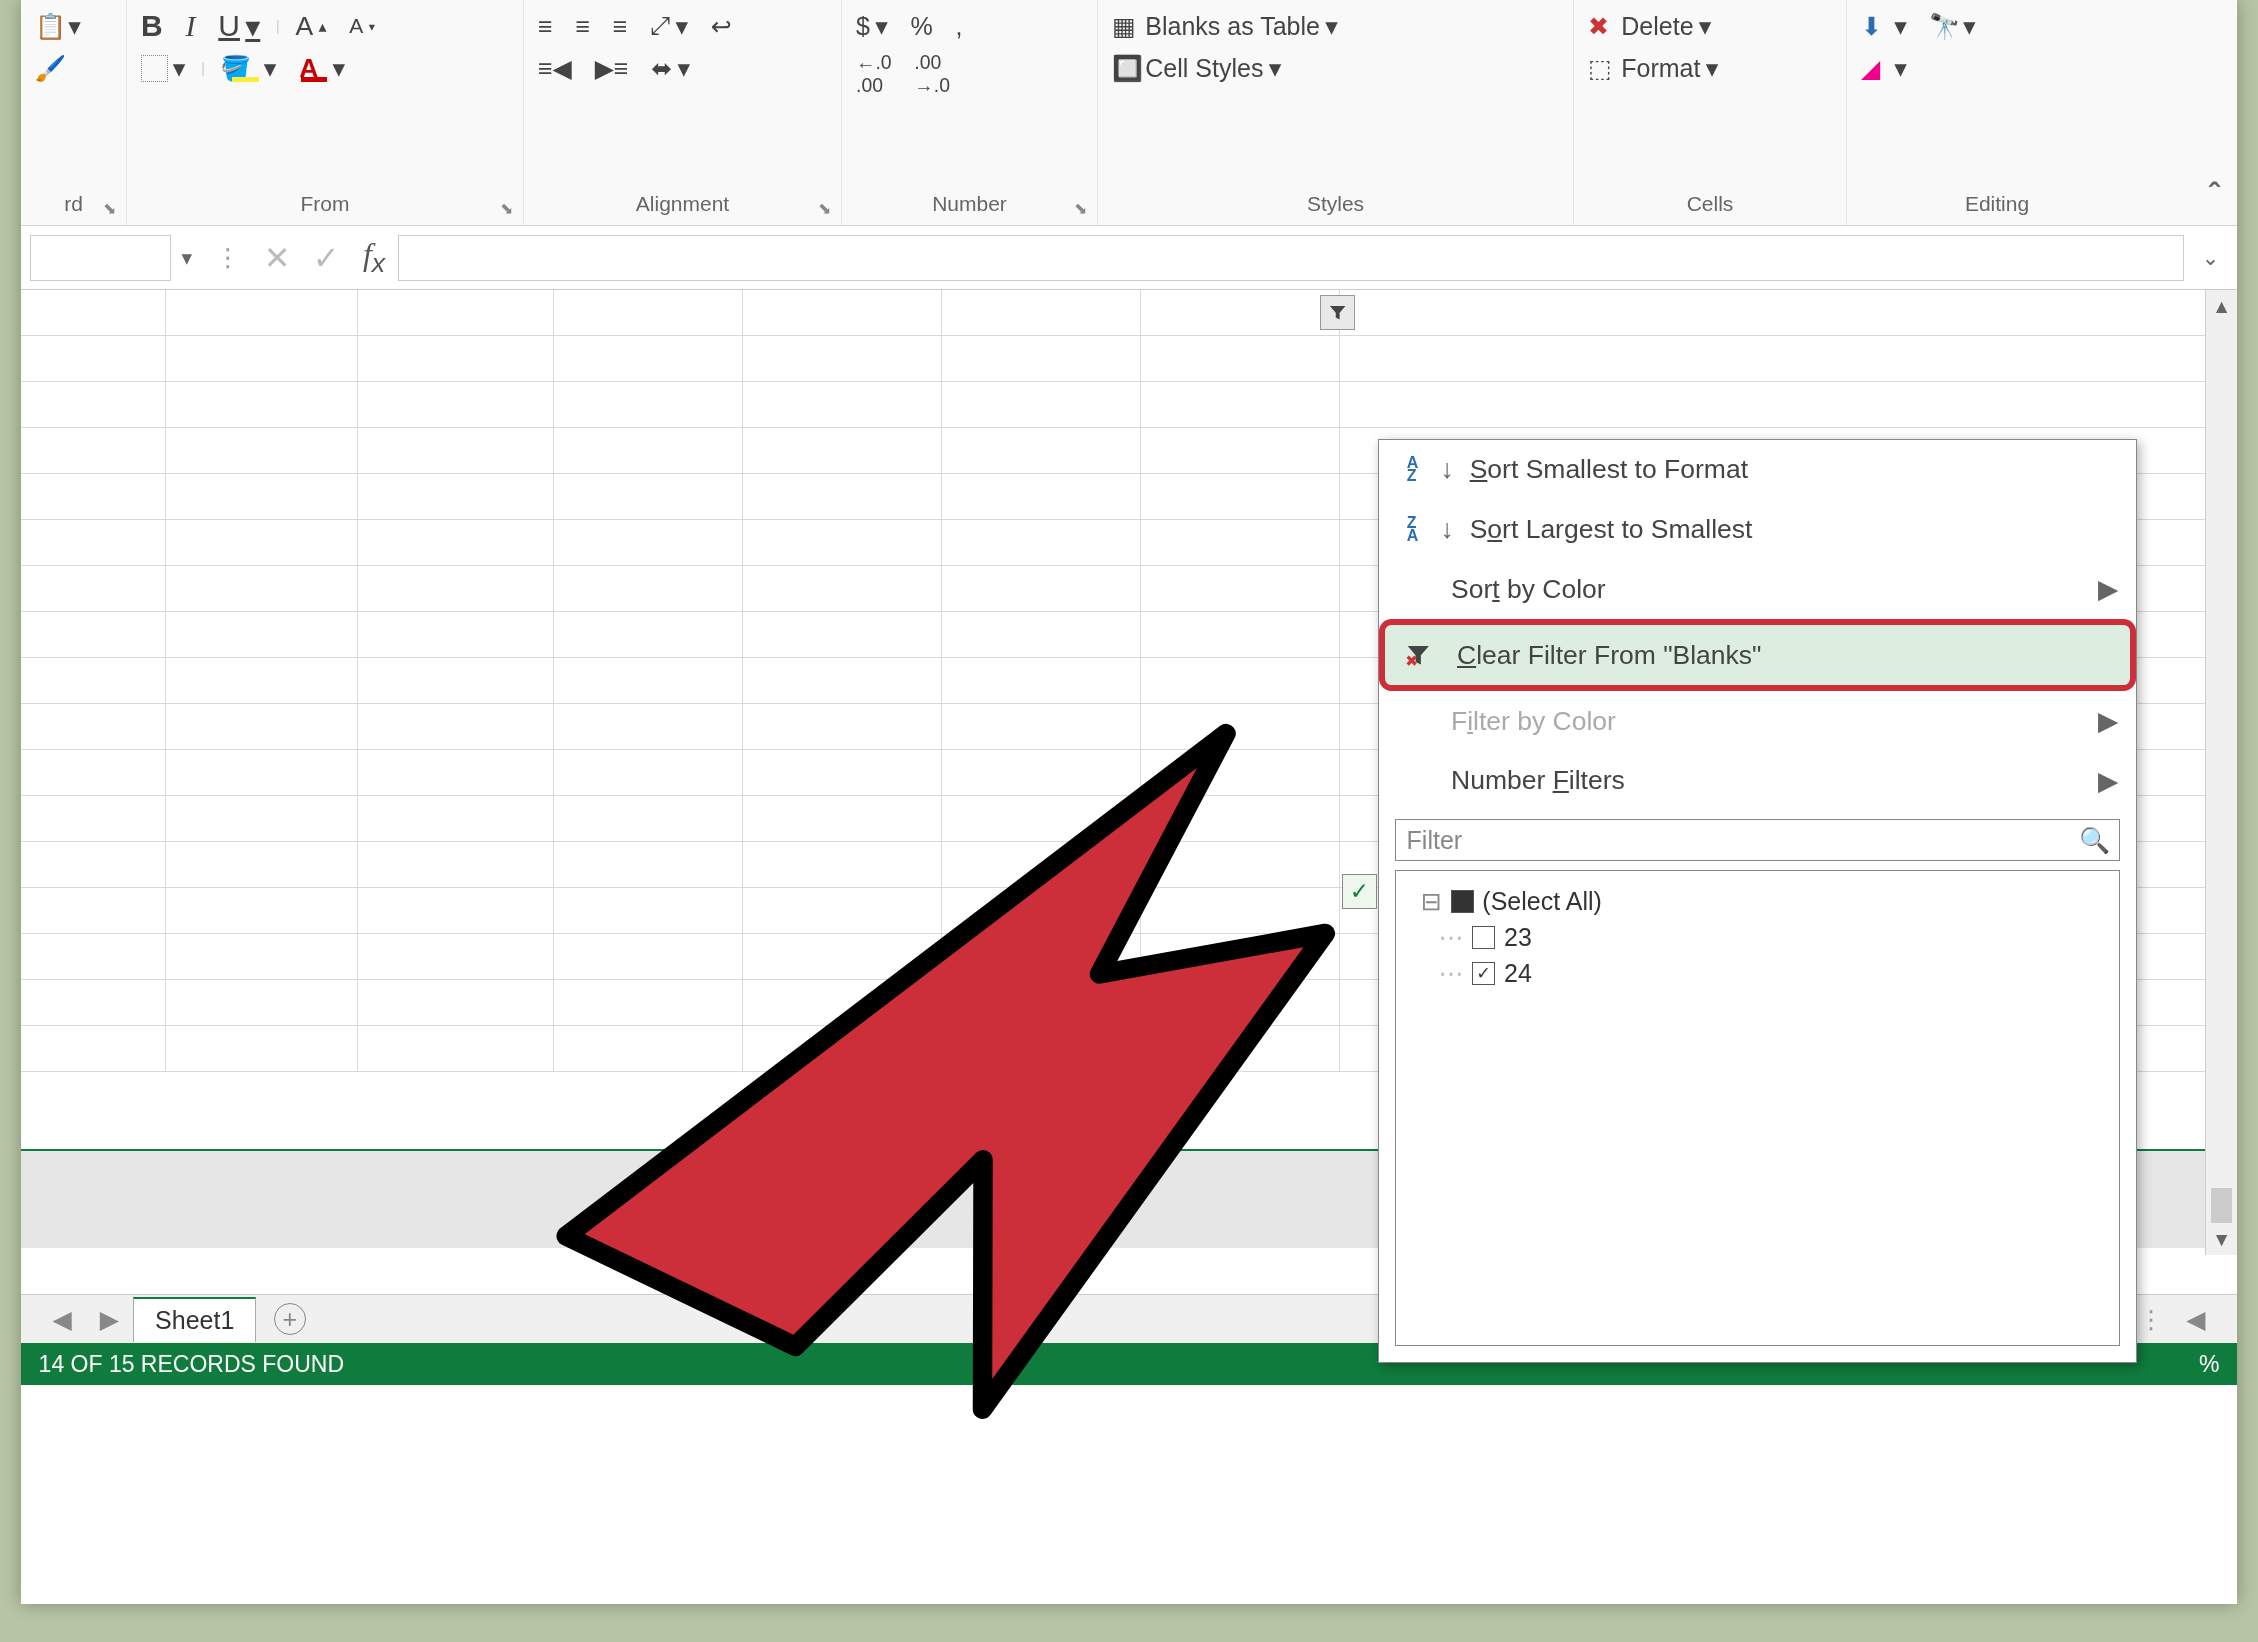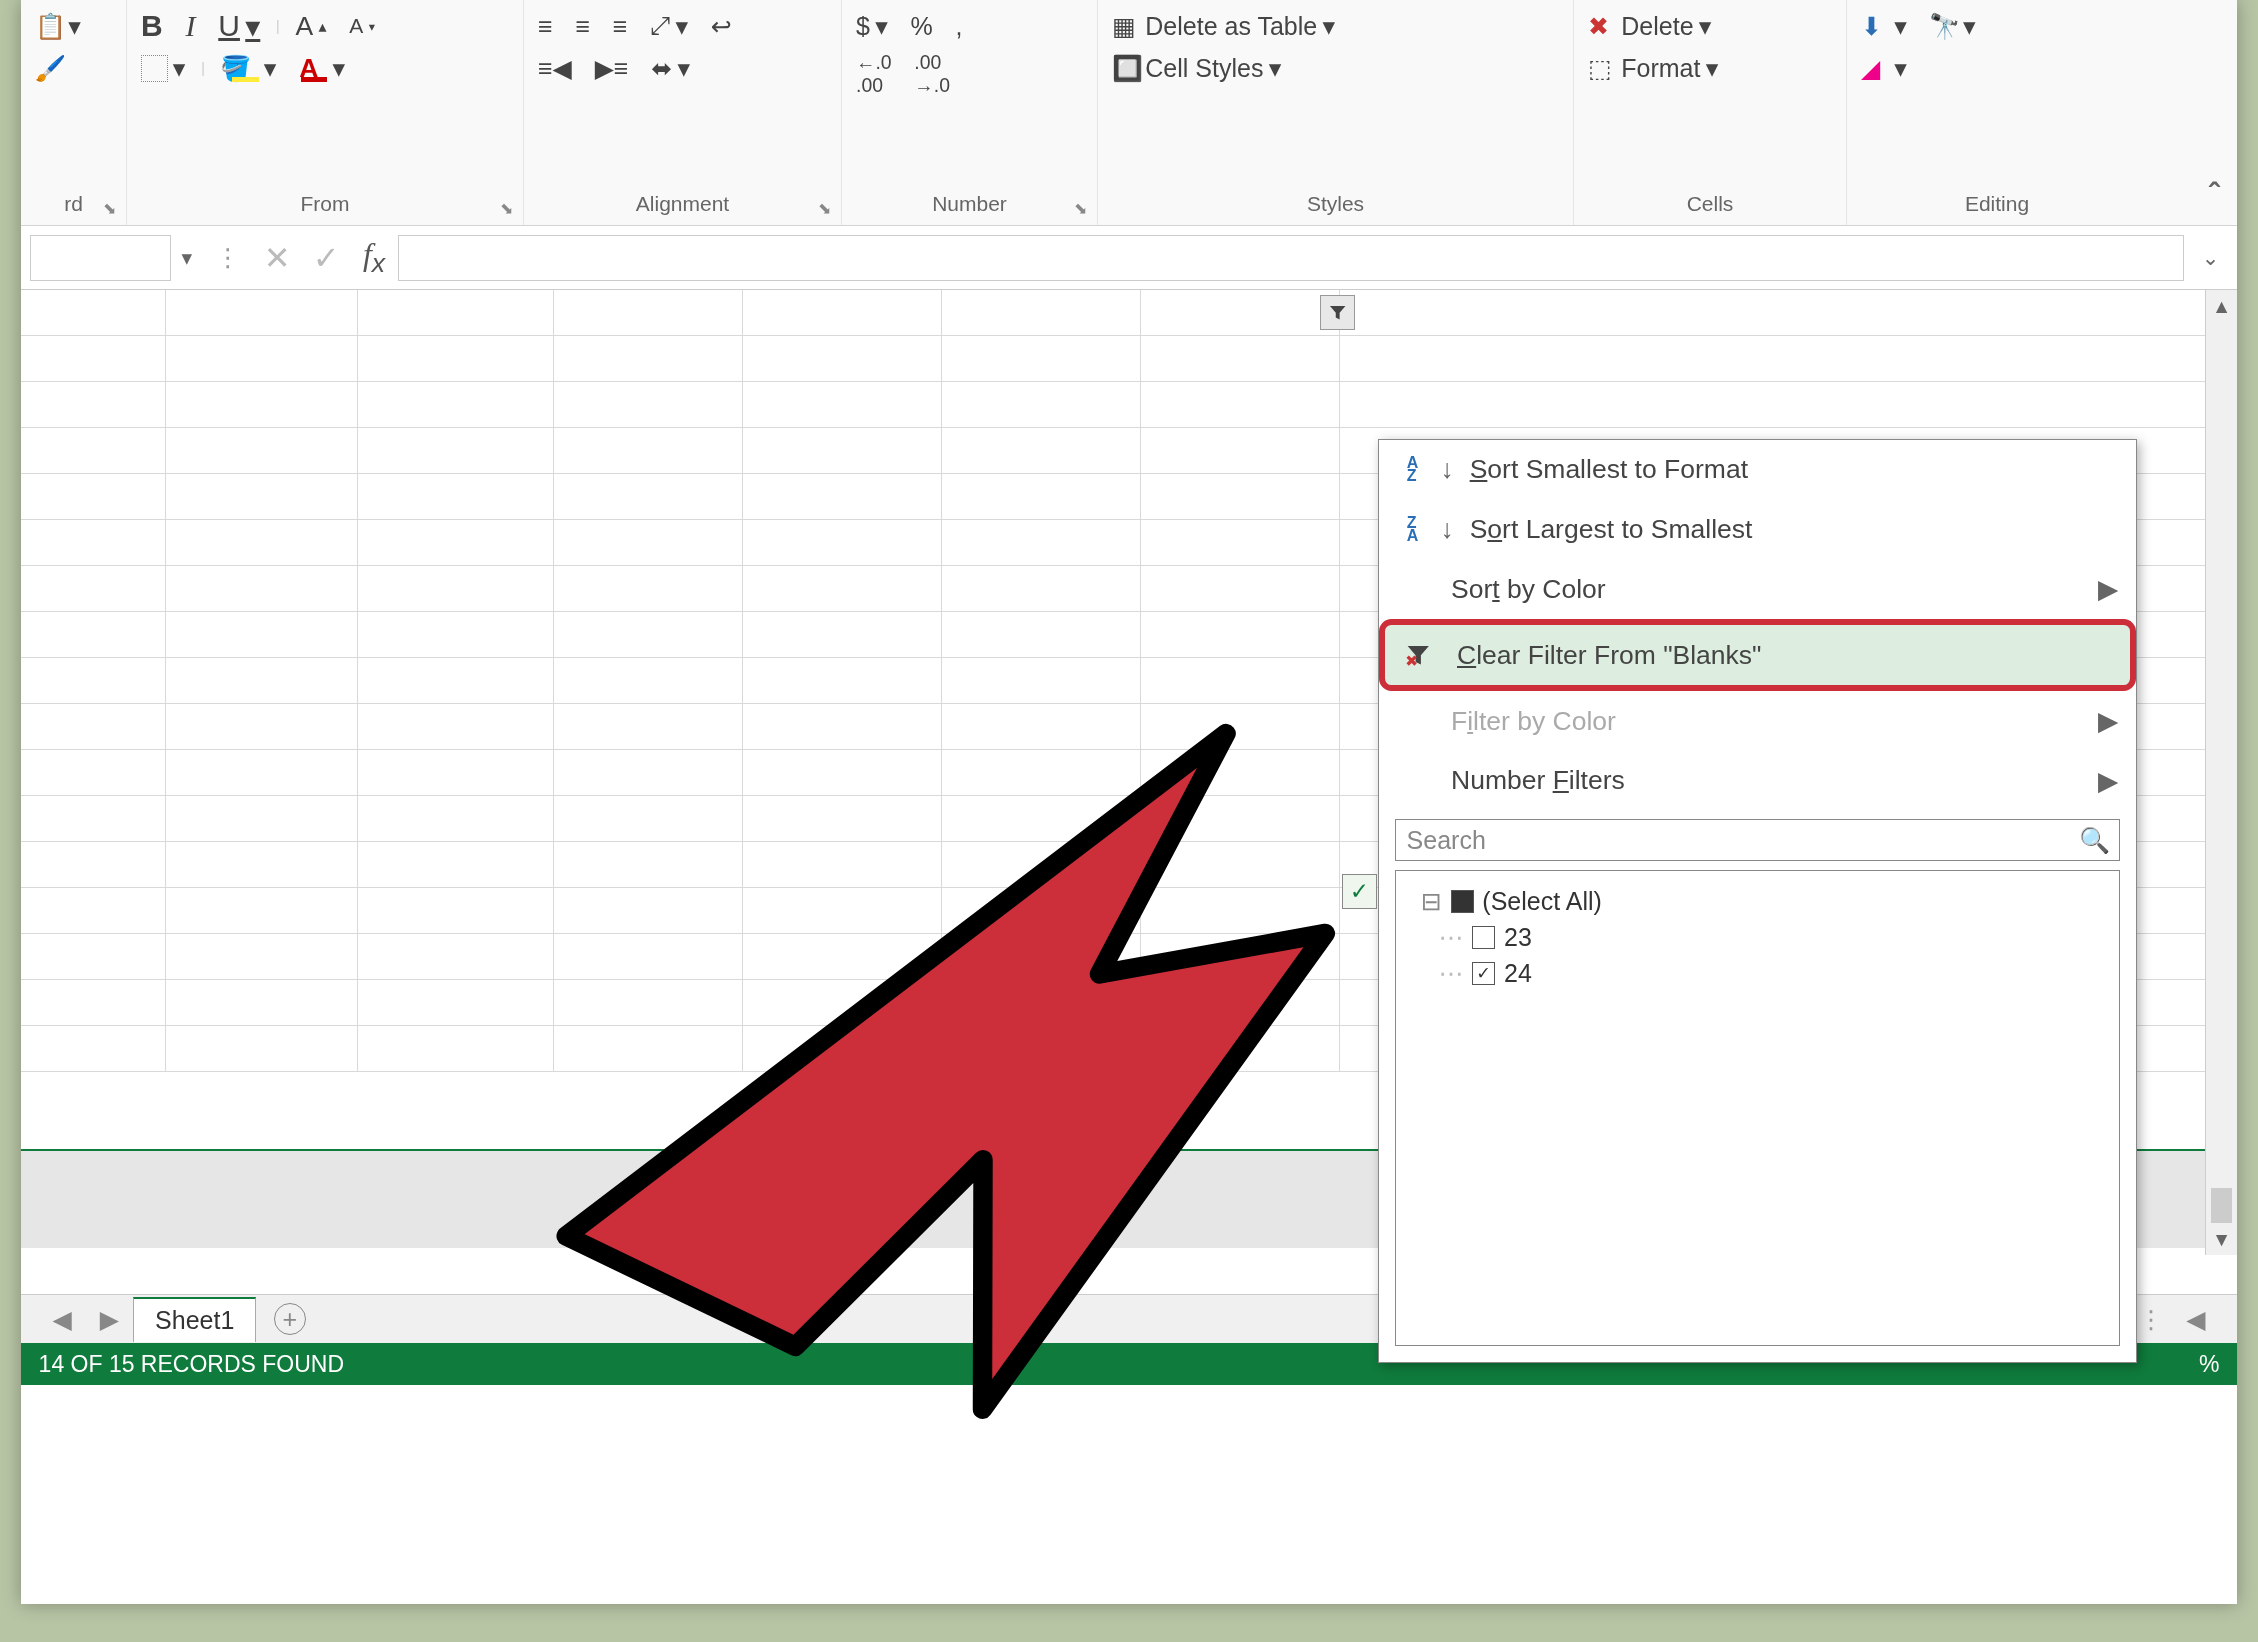--- a/index.html
+++ b/index.html
@@ -120,21 +120,21 @@
       <div class="rrow">
         <span class="rbtn" style="font-size:19.4px">←.0<br>.00</span>
         <span class="rbtn" style="font-size:19.4px">.00<br>→.0</span>
       </div>
       <div class="ribbon-group-title">Number</div>
       <span class="ribbon-dialog">⬊</span>
     </div>
 
     <div class="ribbon-group" style="width:476px">
       <div class="rrow">
-        <span class="rbtn"><span class="ico">▦</span><span>Delete as Table</span> ▾</span>
+        <span class="rbtn"><span class="ico">▦</span><span>Blanks as Table</span> ▾</span>
       </div>
       <div class="rrow">
         <span class="rbtn"><span class="ico">🔲</span><span>Cell Styles</span> ▾</span>
       </div>
       <div class="ribbon-group-title">Styles</div>
     </div>
 
     <div class="ribbon-group" style="width:273px">
       <div class="rrow">
         <span class="rbtn"><span class="ico" style="color:#c33">✖</span><span>Delete</span> ▾</span>
@@ -394,21 +394,21 @@
       <span class="dd-ico"></span>
       <span>F<span class="inline-under">i</span>lter by Color</span>
       <span class="sub-arrow">▶</span>
     </div>
     <div class="dd-item">
       <span class="dd-ico"></span>
       <span>Number <span class="inline-under">F</span>ilters</span>
       <span class="sub-arrow">▶</span>
     </div>
     <div class="searchbox">
-      <span>Search</span>
+      <span>Filter</span>
       <span class="search-mag">🔍</span>
     </div>
     <div style="position:relative">
       <div style="position:absolute;left:-37px;top:3.5px;width:35px;height:35px;border:0.9px solid #888;background:#eef6ee;display:flex;align-items:center;justify-content:center;color:#0f7b3c;font-size:23px">✓</div>
     </div>
     <div class="treebox">
       <div class="tritem" style="padding-left:12.4px">
         <span style="color:#888">⊟</span>
         <span class="tri-cb filled"></span>
         <span>(Select All)</span>

